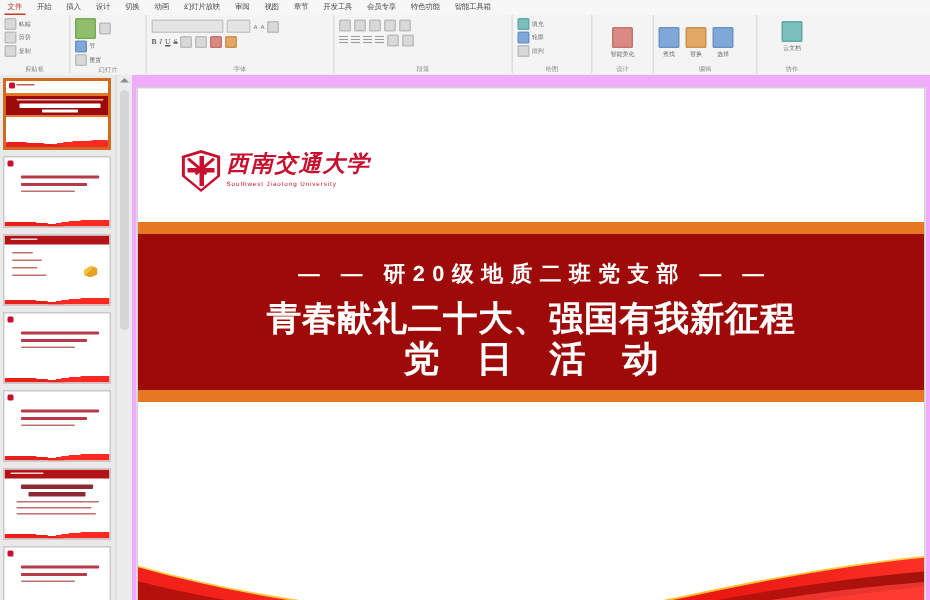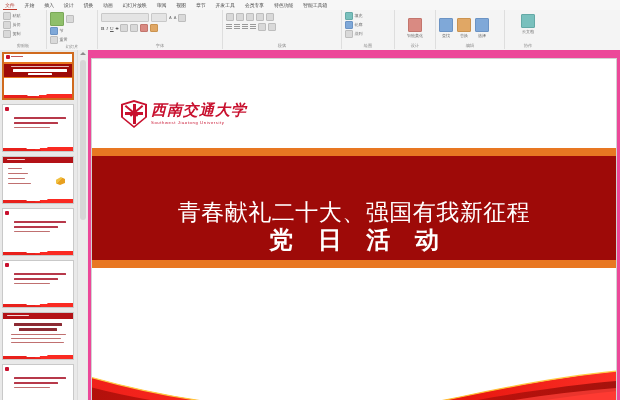--- a/index.html
+++ b/index.html
@@ -185,21 +185,21 @@
     position:absolute; right:8px; top:20px; width:9px; height:8px;
     background: linear-gradient(135deg,#f0c040 0 45%, #e8a020 45% 100%);
     clip-path: polygon(0 35%, 55% 0, 100% 25%, 100% 75%, 45% 100%, 0 80%);
   }
 
   
   .canvas {
     position: absolute;
     left: 88px; top: 50px;
     width: 532px; height: 350px;
-    background: #ec4899;
+    background: #f0abfc;
   }
   .slide {
     position: absolute;
     left: 3px; top: 8px;
     width: 526px; height: 370px;
     background: #ffffff;
     border: 1px solid #d2d2d2;
     box-sizing: border-box;
     overflow: hidden;
   }
@@ -271,21 +271,21 @@
     font-weight: bold;
     white-space: nowrap;
     text-indent: 5px;
   }
   .title1 {
     position: absolute; left: 0; width: 100%;
     text-align: center;
     color: #ffffff;
     font-size: 23px;
     line-height: 28px;
-    font-weight: normal;
+    font-weight: bold;
     letter-spacing: 0.5px;
     white-space: nowrap;
   }
   .title2 {
     position: absolute; left: 0; width: 100%;
     text-align: center;
     color: #ffffff;
     font-size: 24px;
     line-height: 28px;
     font-weight: bold;
@@ -544,20 +544,21 @@
         </div>
         <div class="logo-text">
           <div class="logo-cn">西南交通大学</div>
           <div class="logo-en">Southwest Jiaotong University</div>
         </div>
       </div>
 
       <div class="band-orange" style="top:89px"></div>
 
       <div class="band-red" style="top:97px; height:104px">
+        <div class="subtitle" style="top:17px">— — 研20级地质二班党支部 — —</div>
         <div class="title1" style="top:42px">青春献礼二十大、强国有我新征程</div>
         <div class="title2" style="top:70px">党 日 活 动</div>
       </div>
 
       <div class="band-orange" style="top:201px"></div>
 
       <div class="ribbon-wave">
         <svg width="540" height="78" viewBox="0 0 540 78" preserveAspectRatio="none">
           <defs>
             <linearGradient id="g1" x1="0" y1="0" x2="1" y2="0">

